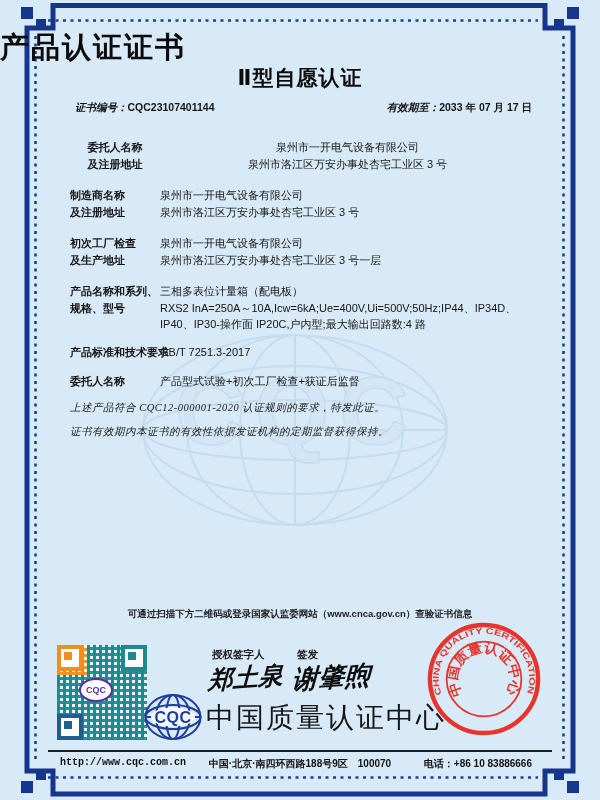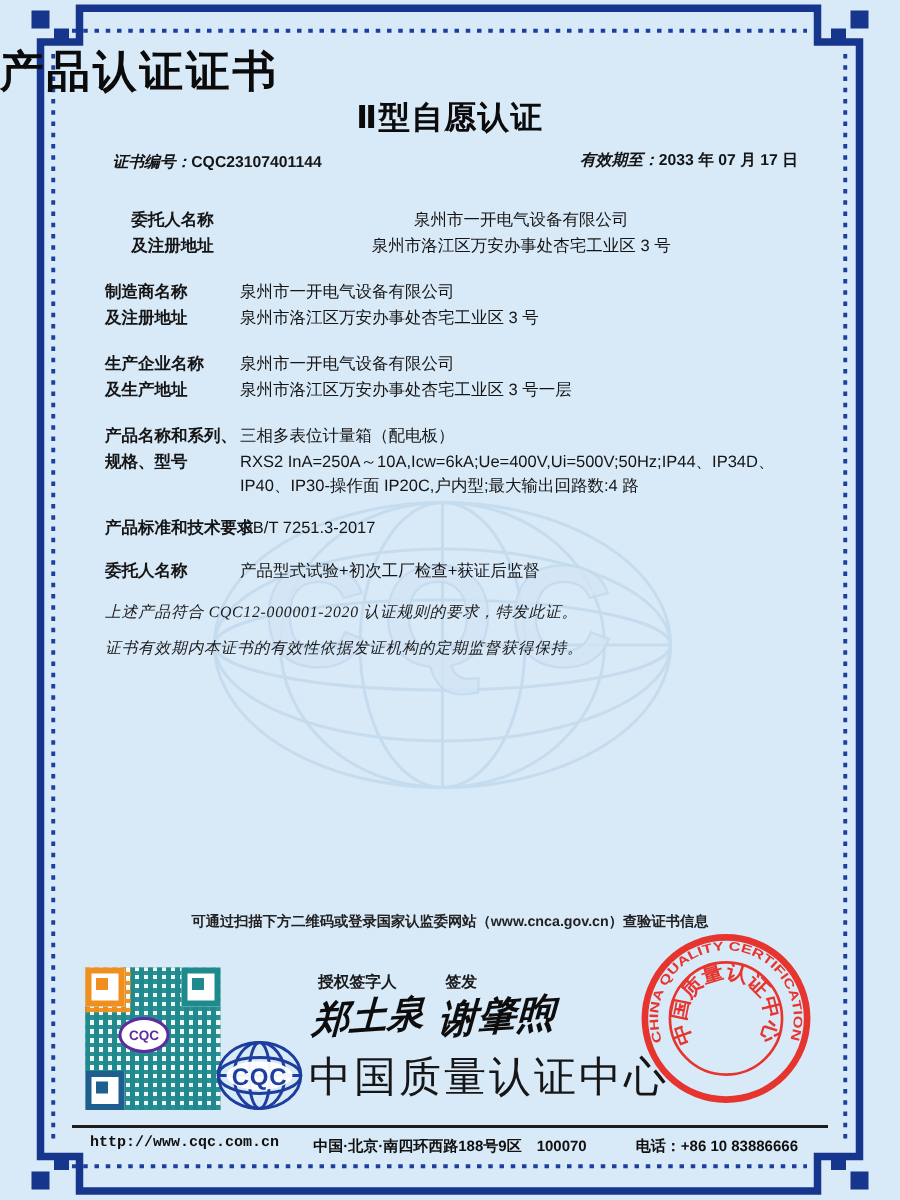--- a/index.html
+++ b/index.html
@@ -140,21 +140,21 @@
       <div>制造商名称</div>
         <div>及注册地址</div>
       </div>
     <div class="val">
       <div>泉州市一开电气设备有限公司</div>
         <div>泉州市洛江区万安办事处杏宅工业区 3 号</div>
       </div>
   </div>
   <div class="abs frow r3">
     <div class="lbl">
-      <div>生产企业名称</div>
+      <div>初次工厂检查</div>
         <div>及生产地址</div>
       </div>
     <div class="val">
       <div>泉州市一开电气设备有限公司</div>
         <div>泉州市洛江区万安办事处杏宅工业区 3 号一层</div>
       </div>
   </div>
   <div class="abs frow r4">
     <div class="lbl">
       <div>产品名称和系列、</div>

